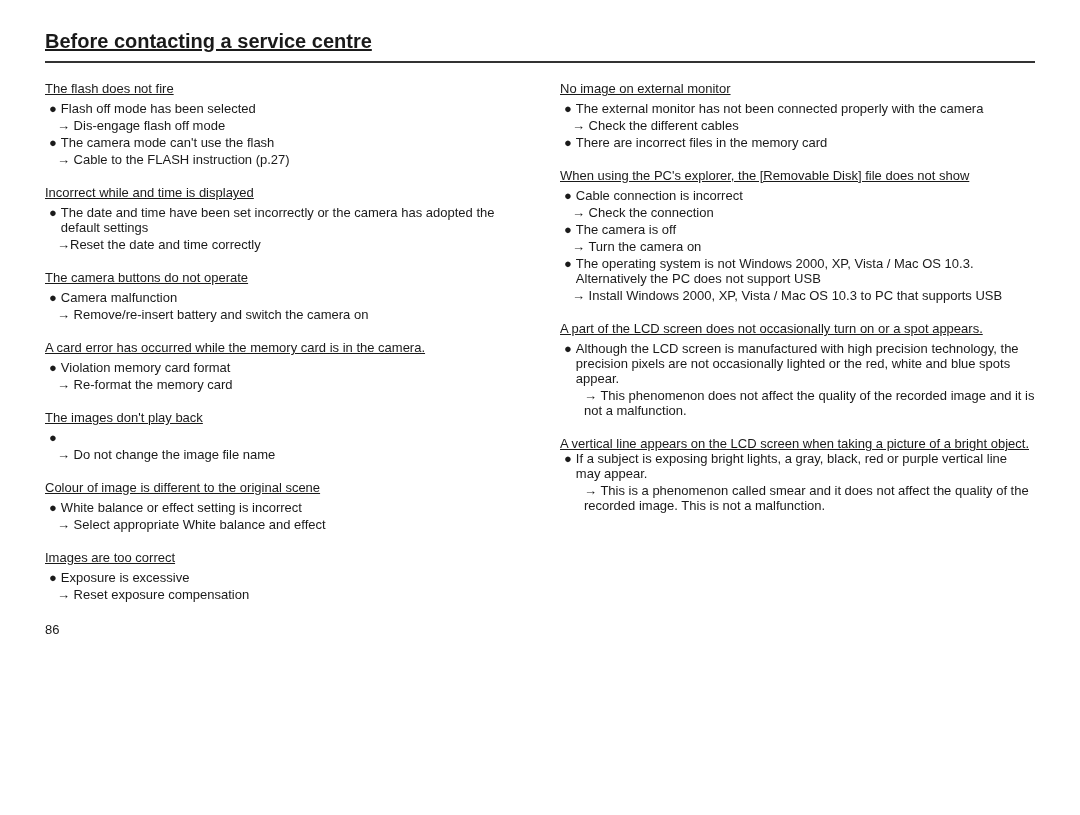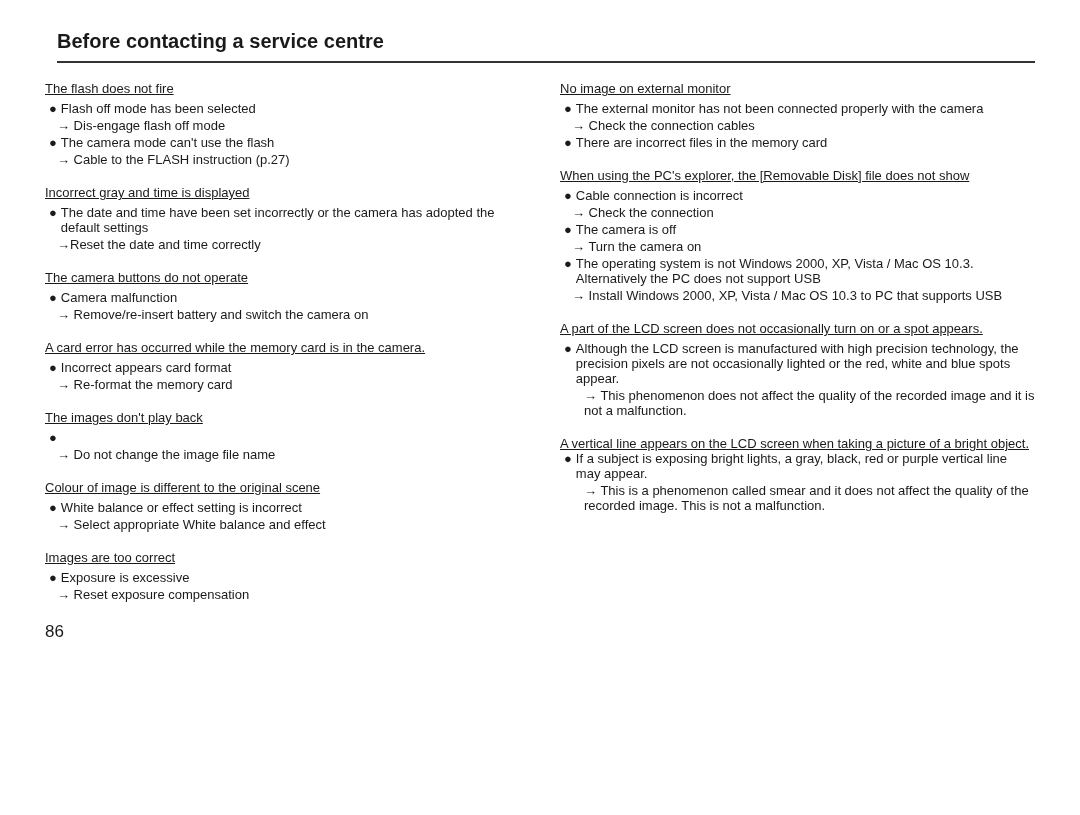--- a/index.html
+++ b/index.html
@@ -12,24 +12,24 @@
       font-family: Arial, sans-serif;
       font-size: 13px;
       color: #1a1a1a;
       width: 1080px;
       min-height: 815px;
       padding: 30px 45px 30px 45px;
     }
     .page-title {
       font-size: 20px;
       font-weight: bold;
+      text-decoration: underline;
       margin-bottom: 18px;
       padding-bottom: 8px;
       border-bottom: 2px solid #333;
-      margin-left: 12px;
     }
     .two-column {
       display: flex;
       gap: 40px;
     }
     .column {
       flex: 1;
     }
     .section {
       margin-bottom: 18px;
@@ -49,21 +49,21 @@
     .bullet {
       margin-right: 4px;
       flex-shrink: 0;
     }
     .arrow-item {
       padding-left: 12px;
       margin-bottom: 2px;
     }
     .page-number {
       margin-top: 20px;
-      font-size: 17px;
+      font-size: 13px;
     }
     .long-title {
       text-decoration: underline;
       font-size: 13px;
       margin-bottom: 5px;
       text-align: right;
     }
   </style>
 </head>
 <body>
@@ -81,42 +81,42 @@
         </div>
       <div class="arrow-item"><span>→  Dis-engage flash off mode</span></div>
       <div class="bullet-item">
           <span class="bullet">●</span>
           <span>The camera mode can't use the flash</span>
         </div>
       <div class="arrow-item"><span>→  Cable to the FLASH instruction (p.27)</span></div>
     </div>
 
     <div class="section">
-      <span class="section-title">Incorrect gray and time is displayed</span>
+      <span class="section-title">Incorrect while and time is displayed</span>
       <div class="bullet-item">
           <span class="bullet">●</span>
           <span>The date and time have been set incorrectly or the camera has adopted the default settings</span>
         </div>
       <div class="arrow-item"><span>→Reset the date and time correctly</span></div>
     </div>
 
     <div class="section">
       <span class="section-title">The camera buttons do not operate</span>
       <div class="bullet-item">
           <span class="bullet">●</span>
           <span>Camera malfunction</span>
         </div>
       <div class="arrow-item"><span>→  Remove/re-insert battery and switch the camera on</span></div>
     </div>
 
     <div class="section">
       <span class="section-title">A card error has occurred while the memory card is in the camera.</span>
       <div class="bullet-item">
           <span class="bullet">●</span>
-          <span>Incorrect appears card format</span>
+          <span>Violation memory card format</span>
         </div>
       <div class="arrow-item"><span>→  Re-format the memory card</span></div>
     </div>
 
     <div class="section">
       <span class="section-title">The images don't play back</span>
       <div class="bullet-item">
           <span class="bullet">●</span>
         </div>
       <div class="arrow-item"><span>→  Do not change the image file name</span></div>
@@ -144,21 +144,21 @@
   </div>
 
   <div class="column">
 
     <div class="section">
       <span class="section-title">No image on external monitor</span>
       <div class="bullet-item">
           <span class="bullet">●</span>
           <span>The external monitor has not been connected properly with the camera</span>
         </div>
-      <div class="arrow-item"><span>→  Check the connection cables</span></div>
+      <div class="arrow-item"><span>→  Check the different cables</span></div>
       <div class="bullet-item">
           <span class="bullet">●</span>
           <span>There are incorrect files in the memory card</span>
         </div>
     </div>
 
     <div class="section">
       <span class="section-title">When using the PC's explorer, the [Removable Disk] file does not show</span>
       <div class="bullet-item">
           <span class="bullet">●</span>

